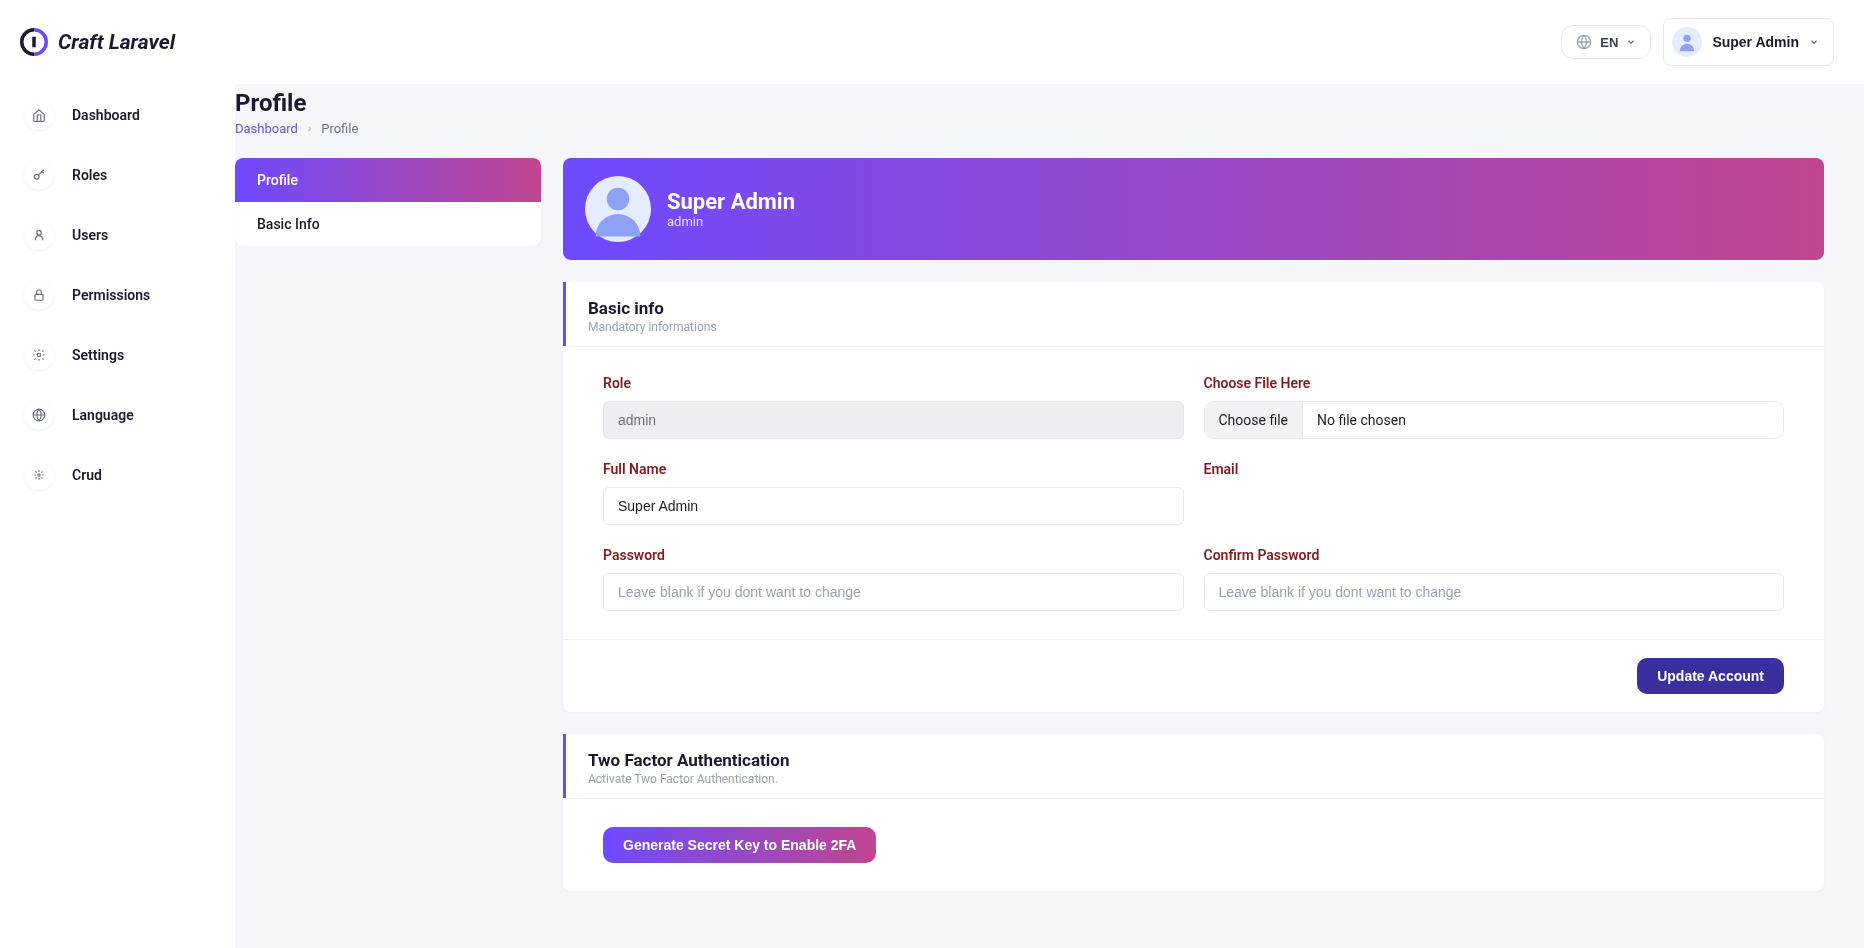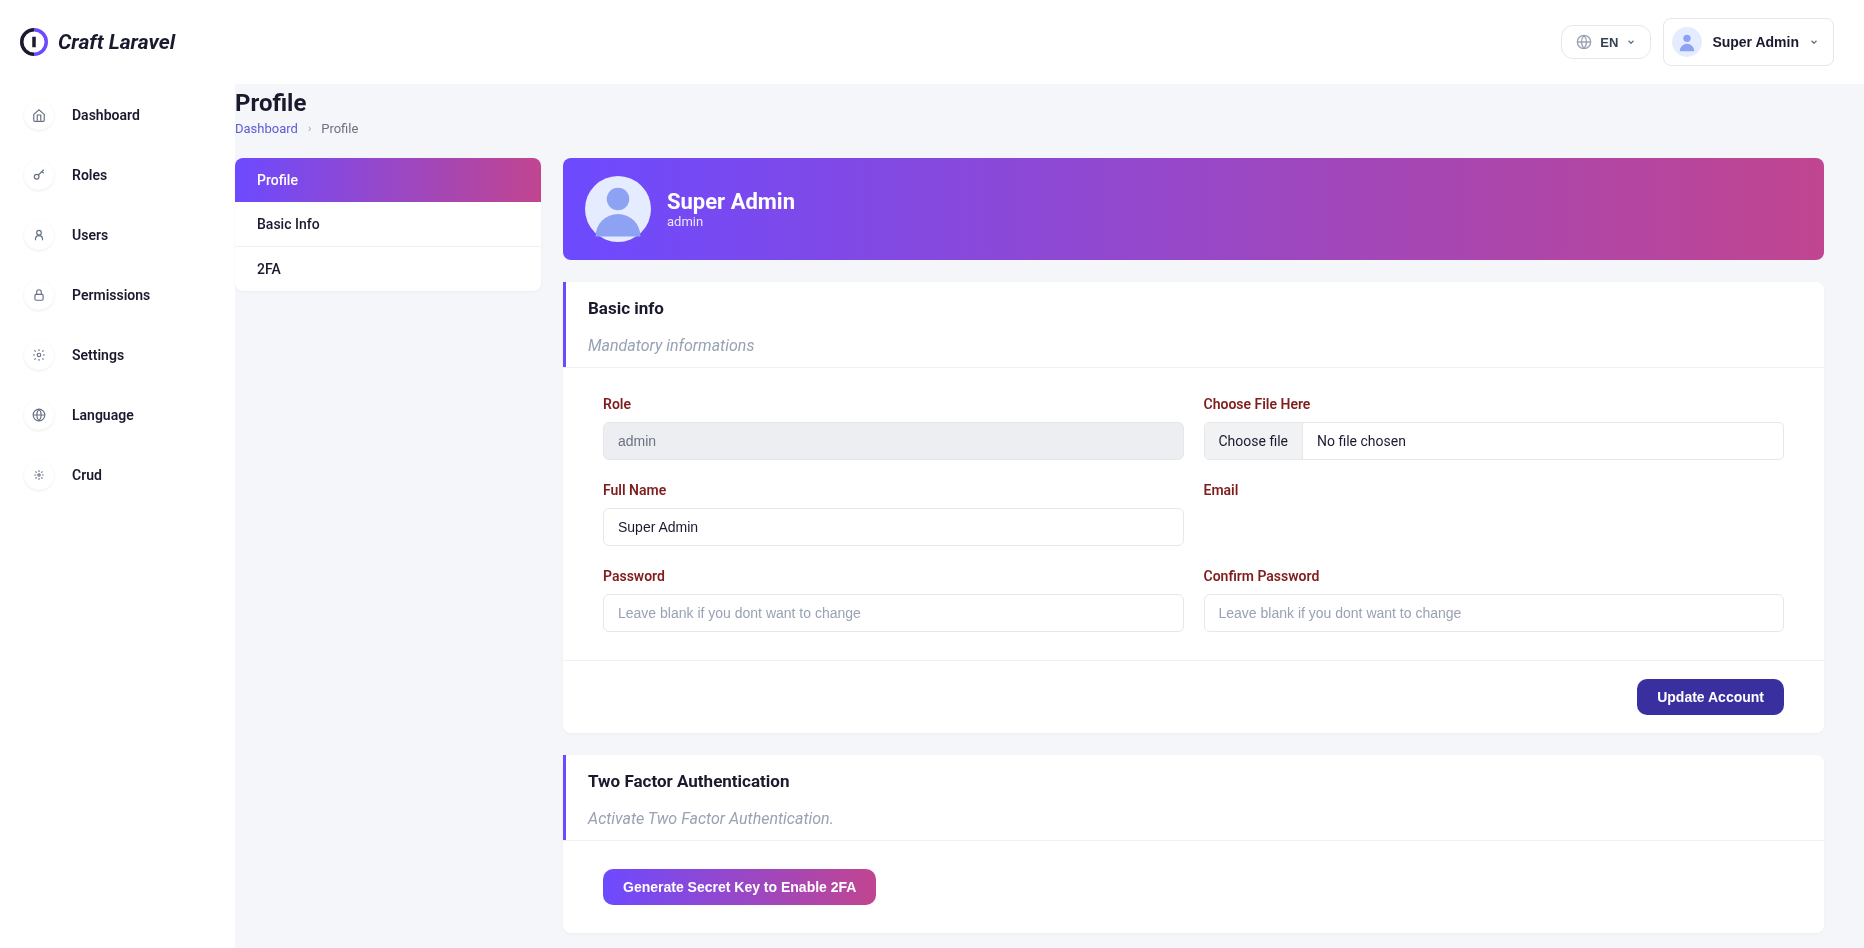--- a/index.html
+++ b/index.html
@@ -30,29 +30,29 @@
 .tab-item:last-child { border-bottom: none; }
 .tab-item.active { background: linear-gradient(90deg, #6d4aff 0%, #c14590 100%); color: #fff; font-weight: 500; border-bottom: none; }
 .main-col { flex: 1; }
 .profile-hero { background: linear-gradient(90deg, #6d4aff 0%, #c14590 100%); border-radius: 8px; padding: 18px 22px; display: flex; align-items: center; gap: 16px; margin-bottom: 22px; }
 .hero-avatar { width: 66px; height: 66px; border-radius: 50%; background: #e5ecff; display: flex; align-items: center; justify-content: center; }
 .hero-name { font-size: 22px; font-weight: 700; color: #fff; }
 .hero-role { font-size: 13px; color: #e9e5ff; }
 .card { background: #fff; border-radius: 8px; margin-bottom: 22px; box-shadow: 0 1px 3px rgba(0,0,0,0.04); }
 .card-header { padding: 16px 22px 12px 22px; border-left: 3px solid #6d4aff; }
 .card-title { font-size: 17px; font-weight: 700; color: #1a1a2e; }
-.card-sub { font-size: 16px; color: #98a2b3; margin-top: 18px; font-style: italic; }
+.card-sub { font-size: 12px; color: #98a2b3; margin-top: 2px; }
 .card-body { padding: 28px 40px; border-top: 1px solid #f1f1f3; }
 .form-grid { display: grid; grid-template-columns: 1fr 1fr; gap: 22px 20px; }
 .form-group { }
 .form-label { display: block; font-size: 14px; font-weight: 600; color: #7f1d1d; margin-bottom: 10px; }
 .form-control { width: 100%; padding: 10px 14px; border: 1px solid #e5e7eb; border-radius: 6px; font-size: 14px; background: #fff; color: #1a1a2e; }
 .form-control:disabled { background: #eceef1; color: #6b7280; }
 .form-control::placeholder { color: #98a2b3; }
-.file-input { display: flex; border: 1px solid #e5e7eb; border-radius: 5px; overflow: hidden; }
+.file-input { display: flex; border: 1px solid #e5e7eb; border-radius: 10px; overflow: hidden; }
 .file-btn { padding: 10px 14px; background: #f1f2f4; border-right: 1px solid #e5e7eb; font-size: 14px; color: #1a1a2e; cursor: pointer; }
 .file-label { padding: 10px 14px; font-size: 14px; color: #1a1a2e; }
 .card-footer { padding: 18px 40px; border-top: 1px solid #f1f1f3; display: flex; justify-content: flex-end; }
 .btn-primary { padding: 10px 20px; background: #392f9e; color: #fff; border: none; border-radius: 10px; font-size: 14px; font-weight: 600; cursor: pointer; }
 .btn-primary.gradient { background: linear-gradient(90deg, #6d4aff 0%, #c14590 100%); }
 svg { display: block; }
 </style>
 </head>
 <body>
 
@@ -171,21 +171,20 @@
     <div class="breadcrumb">
       <span class="breadcrumb-link">Dashboard</span>
       <span class="breadcrumb-sep">›</span>
       <span class="breadcrumb-current">Profile</span>
     </div>
 
     <div class="content-row">
       <div class="profile-tabs">
         <div class="tab-item active">Profile</div>
         <div class="tab-item">Basic Info</div>
-        <div class="tab-item">2FA</div>
       </div>
 
       <div class="main-col">
         <div class="profile-hero">
           <div class="hero-avatar">
             <svg width="60" height="60" viewBox="0 0 24 24" fill="#8ea2f4">
                 <circle cx="12" cy="8" r="4.5"></circle>
                 <path d="M3 23a9 9 0 0118 0z"></path>
               </svg>
           </div>

